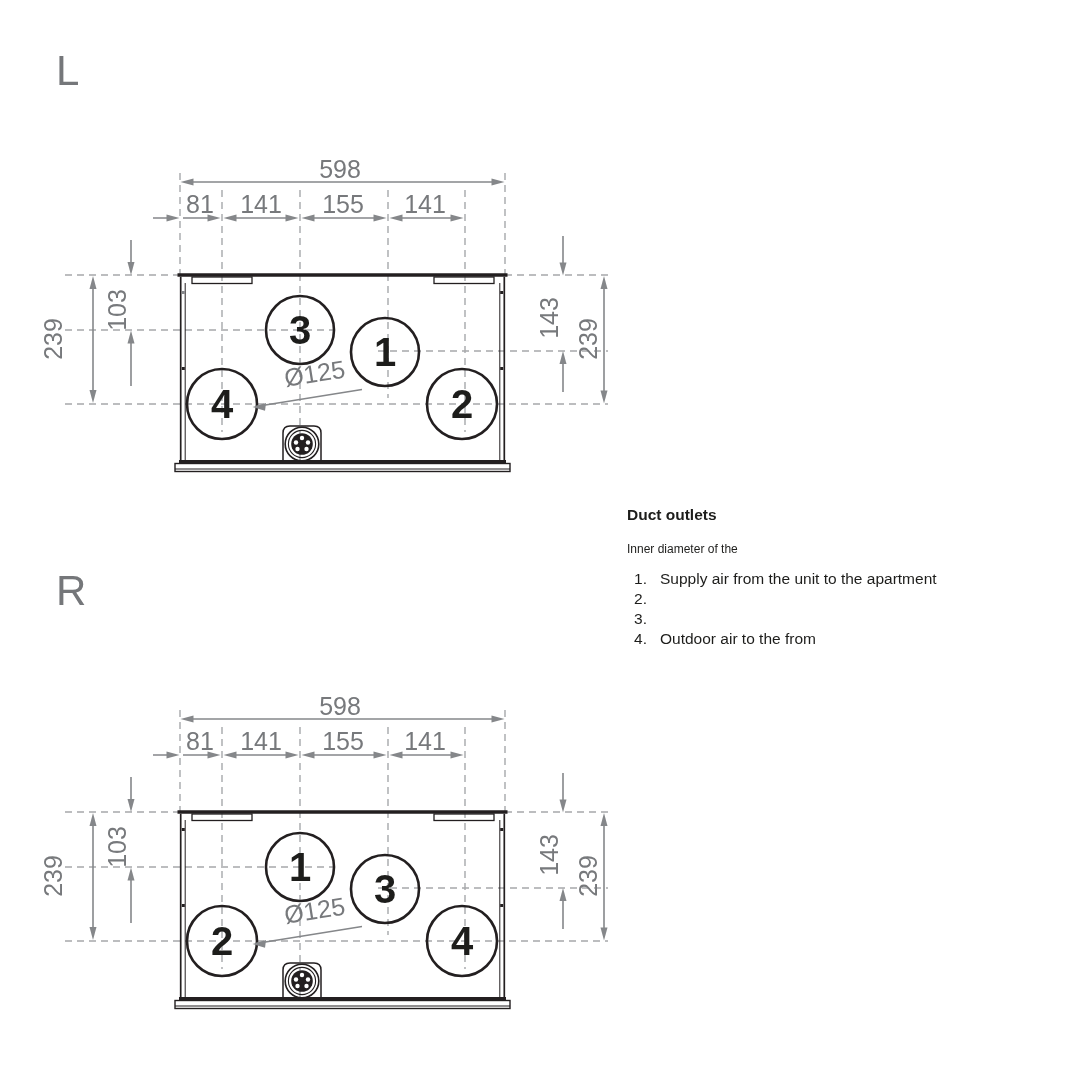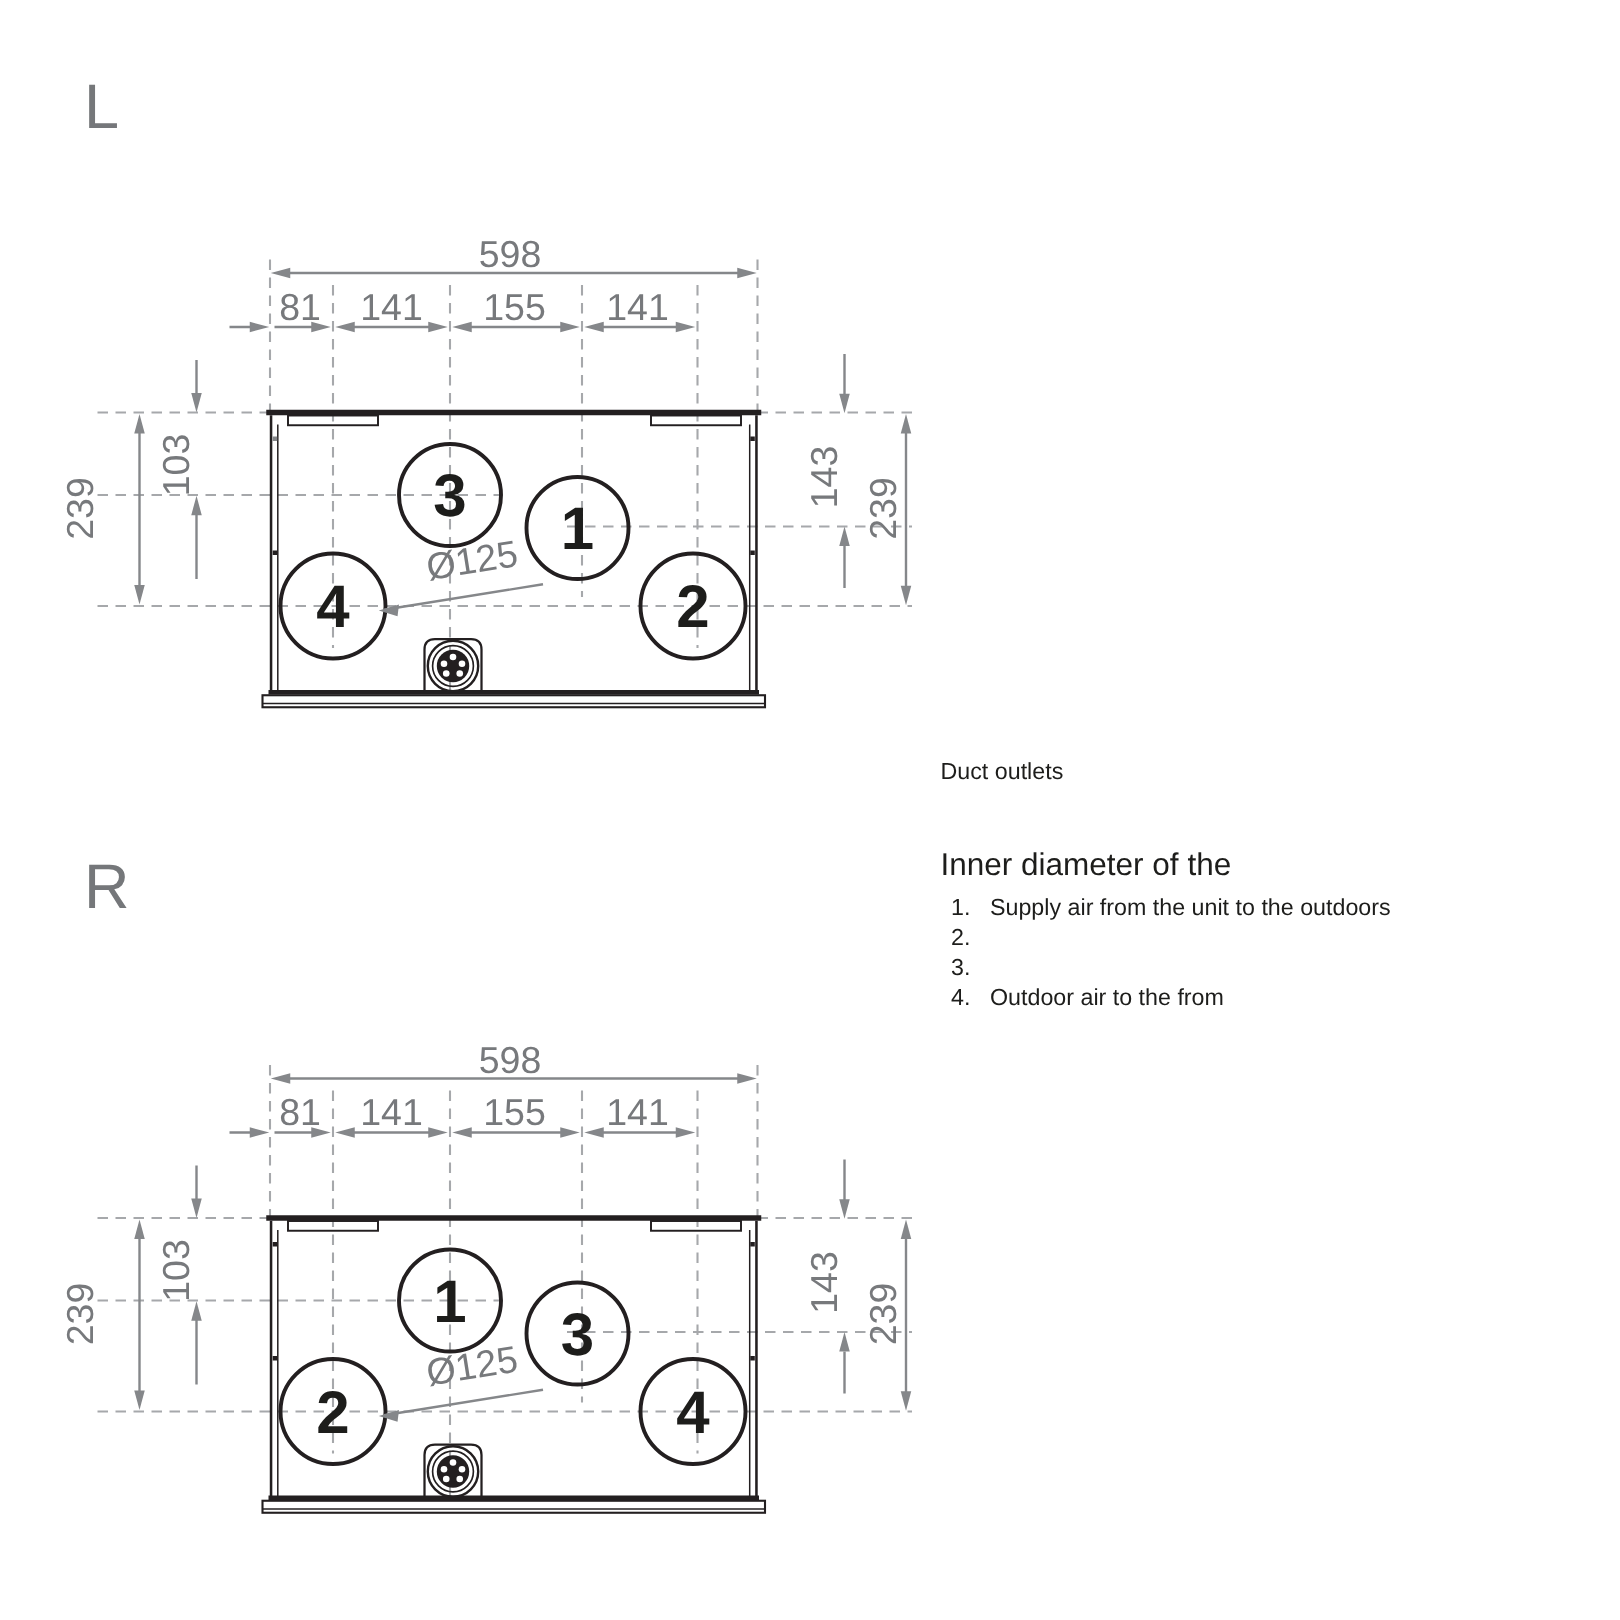--- a/index.html
+++ b/index.html
@@ -19,22 +19,22 @@
   svg text{font-family:"Liberation Sans",sans-serif;}
   .dim{stroke:#85878a;stroke-width:1.6;fill:none;}
   .dimf{fill:#85878a;stroke:none;}
   .dimtext{fill:#77797c;font-size:25px;}
   .dash{stroke:#a6a8ab;stroke-width:1.4;fill:none;stroke-dasharray:7 5;}
   .dark{stroke:#231f20;fill:none;}
   .num{font-size:40px;font-weight:bold;fill:#1d1d1b;text-anchor:middle;}
   .info{
     position:absolute;left:627px;top:505px;width:410px;
   }
-  .info-heading{font-size:15.5px;font-weight:normal;line-height:20px;}
-  .info-note{margin-top:40px;font-size:21px;line-height:23px;}
+  .info-heading{font-size:15.5px;font-weight:bold;line-height:20px;}
+  .info-note{margin-top:13px;font-size:12px;line-height:23px;}
   .info-list{margin-top:8px;}
   .info-item{display:flex;font-size:15.5px;line-height:20px;}
   .info-item .n{width:20px;text-align:right;flex:0 0 20px;}
   .info-item .t{margin-left:13px;}
 </style>
 </head>
 <body>
 
 <div class="view-label" id="view-label-l">L</div>
 <div class="view-label" id="view-label-r">R</div>
@@ -225,21 +225,21 @@
 </svg>
 
 <div class="info">
   <div class="info-heading">Duct outlets</div>
   <div class="info-note">
     <div>Inner diameter of the</div>
   </div>
   <div class="info-list">
     <div class="info-item">
       <span class="n">1.</span>
-      <span class="t">Supply air from the unit to the outdoors</span>
+      <span class="t">Supply air from the unit to the apartment</span>
     </div>
     <div class="info-item">
       <span class="n">2.</span>
     </div>
     <div class="info-item">
       <span class="n">3.</span>
     </div>
     <div class="info-item">
       <span class="n">4.</span>
       <span class="t">Outdoor air to the from</span>

